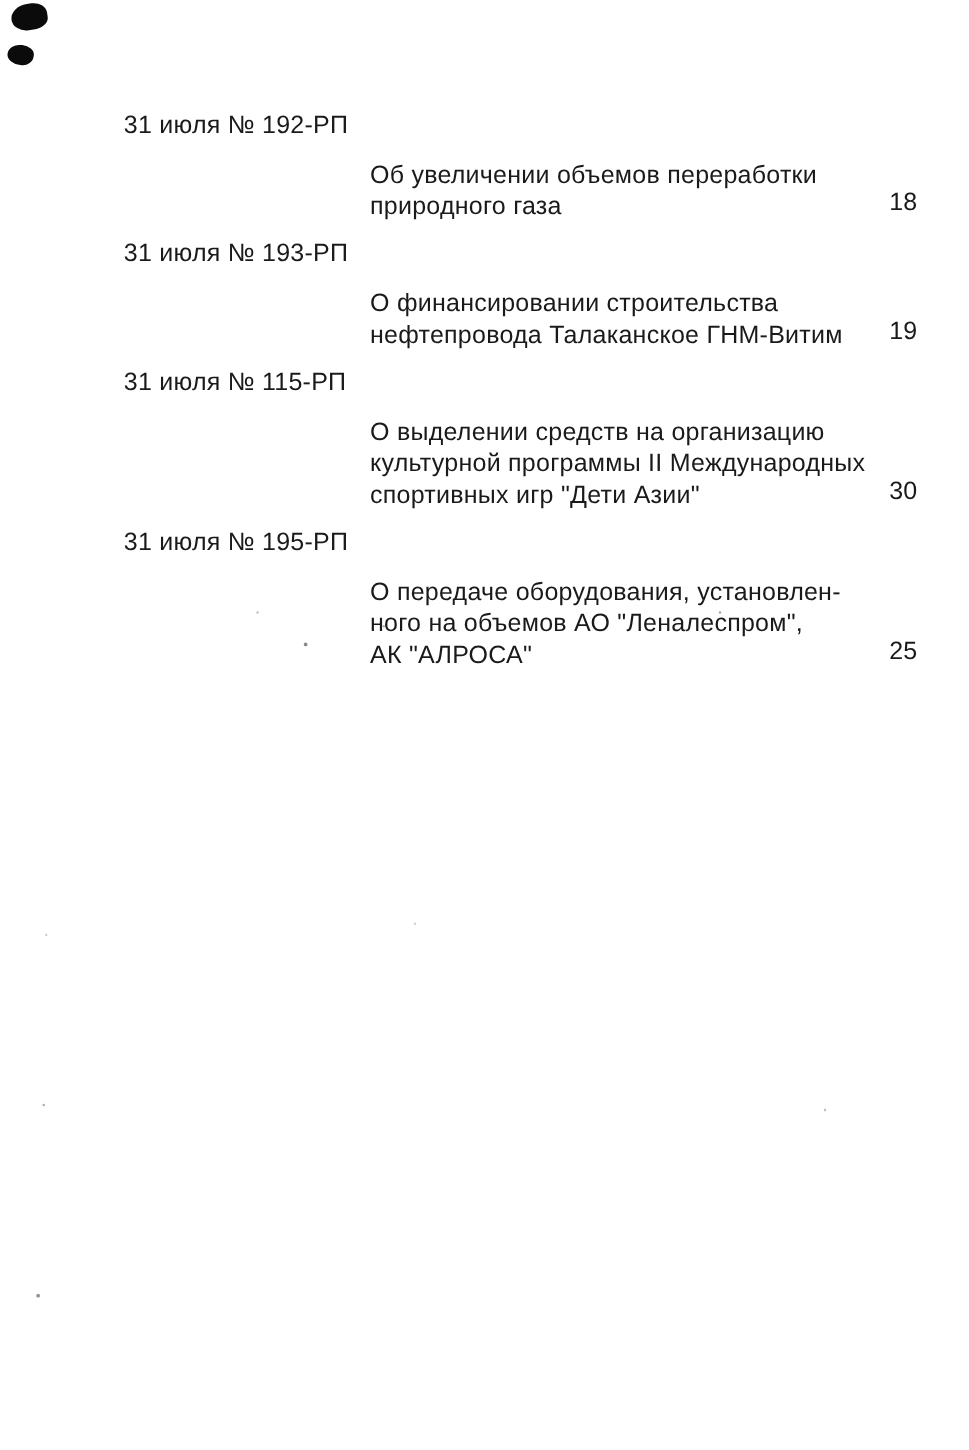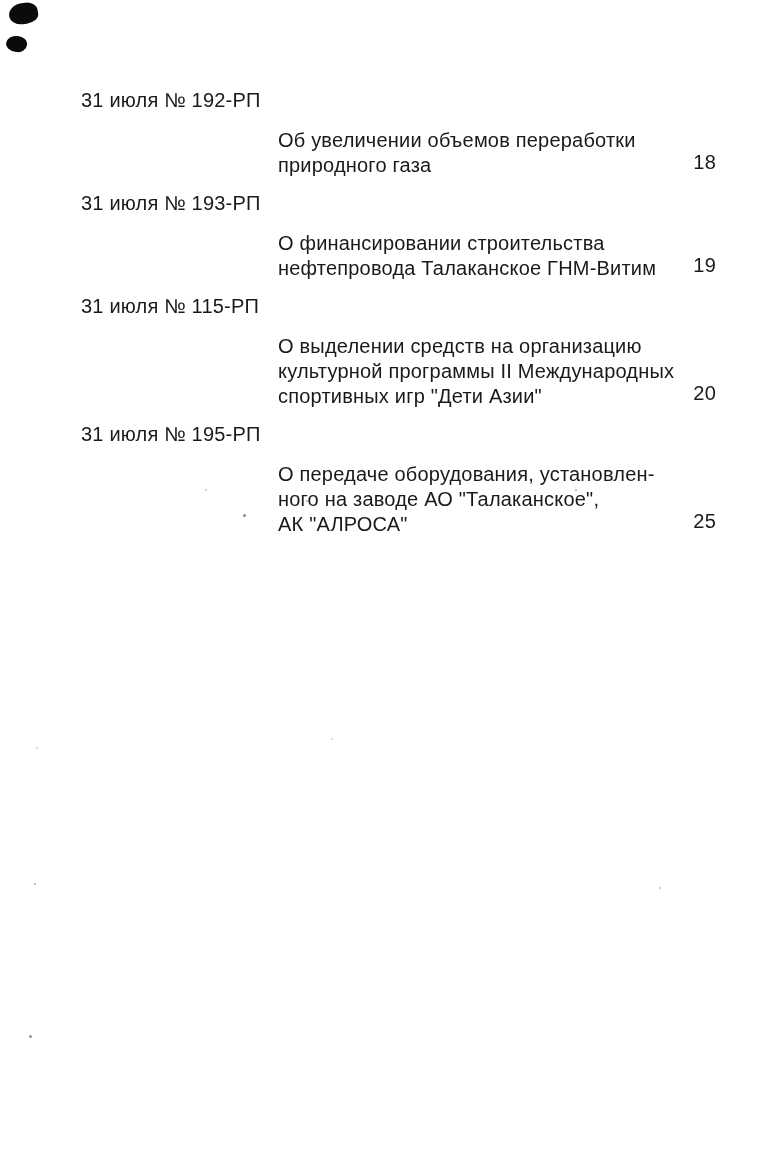--- a/index.html
+++ b/index.html
@@ -13,21 +13,21 @@
     overflow: hidden;
     background: #ffffff;
     font-family: "Liberation Sans", sans-serif;
   }
   .page {
     position: absolute;
     inset: 0;
   }
   .toc {
     position: absolute;
-    left: 81px;
+    left: 99px;
     top: 88px;
     width: 635px; 
   }
   .entry {
     display: flex;
     align-items: flex-start;
     margin-bottom: 13px;
     font-size: 20px;
     line-height: 25px;
     letter-spacing: 0.2px;
@@ -81,27 +81,27 @@
       <div class="entry-title">О финансировании строительства
 нефтепровода Талаканское ГНМ-Витим</div>
       <div class="entry-page">19</div>
     </div>
 
     <div class="entry">
       <div class="entry-date">31 июля № 115-РП</div>
       <div class="entry-title">О выделении средств на организацию
 культурной программы II Международных
 спортивных игр "Дети Азии"</div>
-      <div class="entry-page">20</div>
+      <div class="entry-page">30</div>
     </div>
 
     <div class="entry">
       <div class="entry-date">31 июля № 195-РП</div>
       <div class="entry-title">О передаче оборудования, установлен-
-ного на заводе АО "Талаканское",
+ного на объемов АО "Леналеспром",
 АК "АЛРОСА"</div>
       <div class="entry-page">25</div>
     </div>
 
   </div>
 
   <div class="artifact-layer">
       <div class="corner-mark" style="left: 9px; top: 3px; width: 29px; height: 21px; background: rgb(11, 11, 11); border-radius: 55% 45% 50% 50% / 60% 50% 45% 55%; transform: rotate(-8deg);"></div>
       <div class="corner-mark" style="left: 6px; top: 36px; width: 21px; height: 16px; background: rgb(11, 11, 11); border-radius: 50% 50% 45% 55% / 55% 45% 55% 50%; transform: rotate(6deg);"></div>
       <div class="speck" style="left: 205px; top: 489px; width: 2px; height: 2px; background: rgb(196, 196, 196);"></div>

